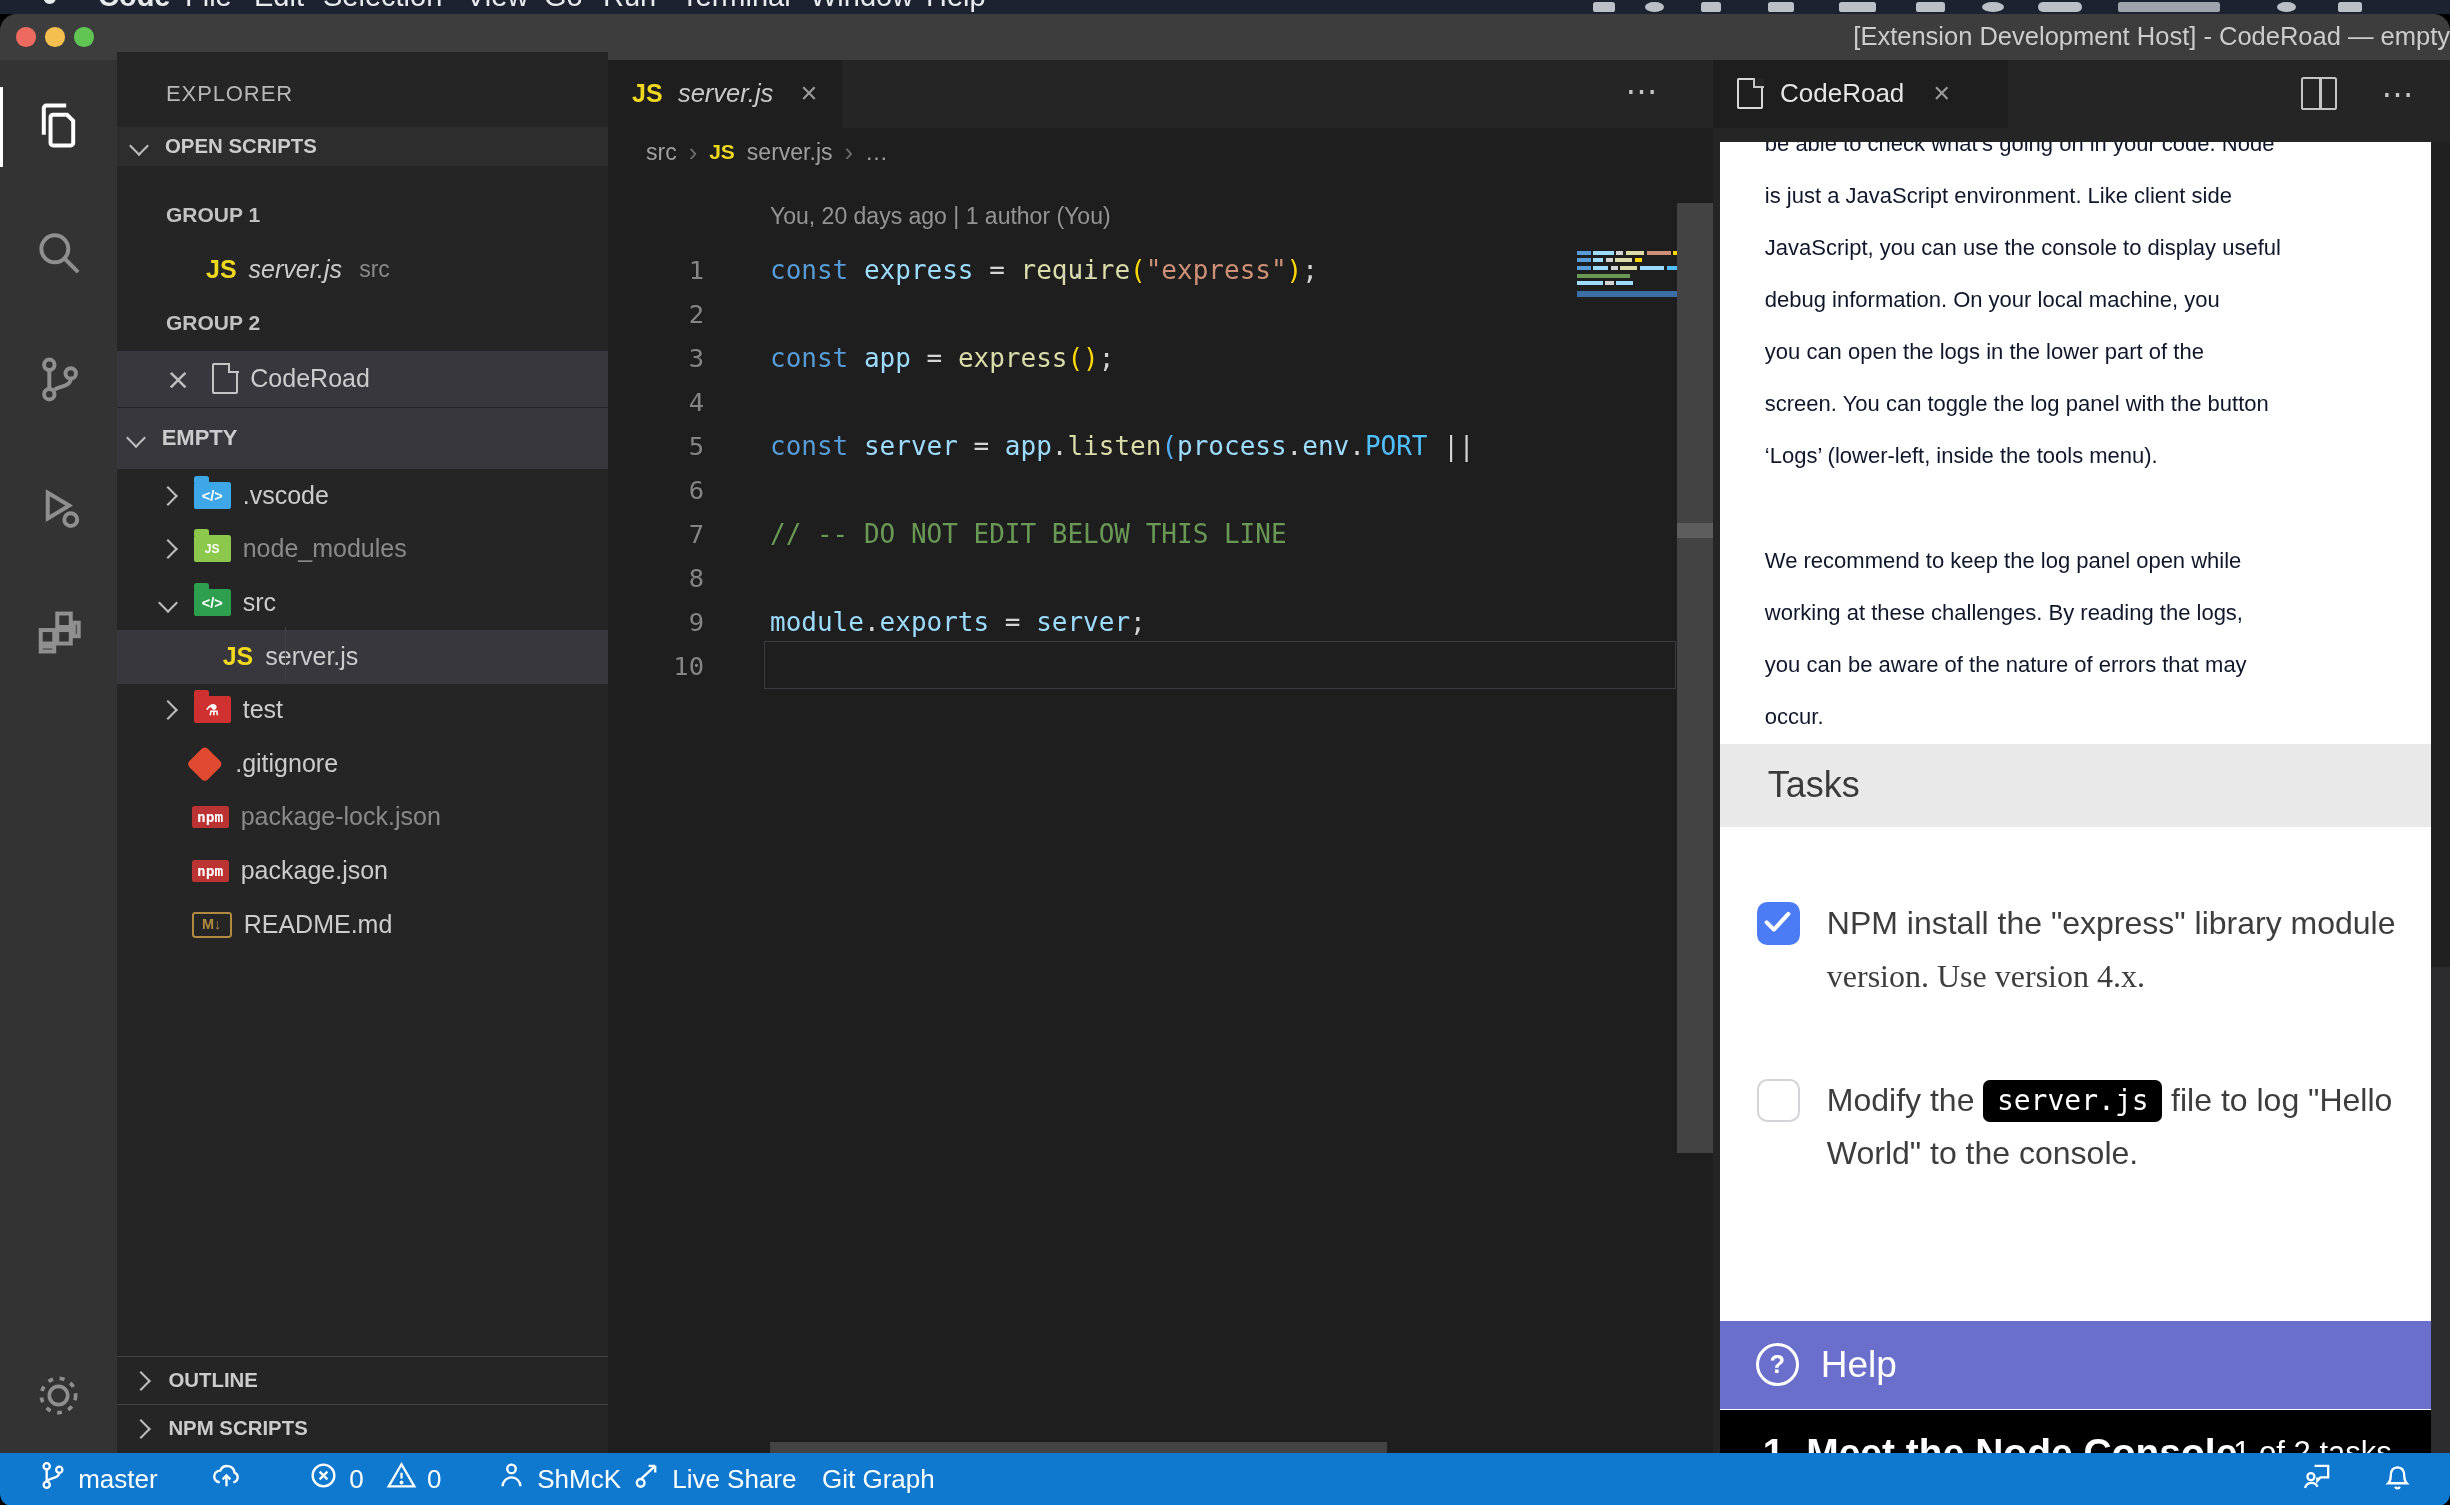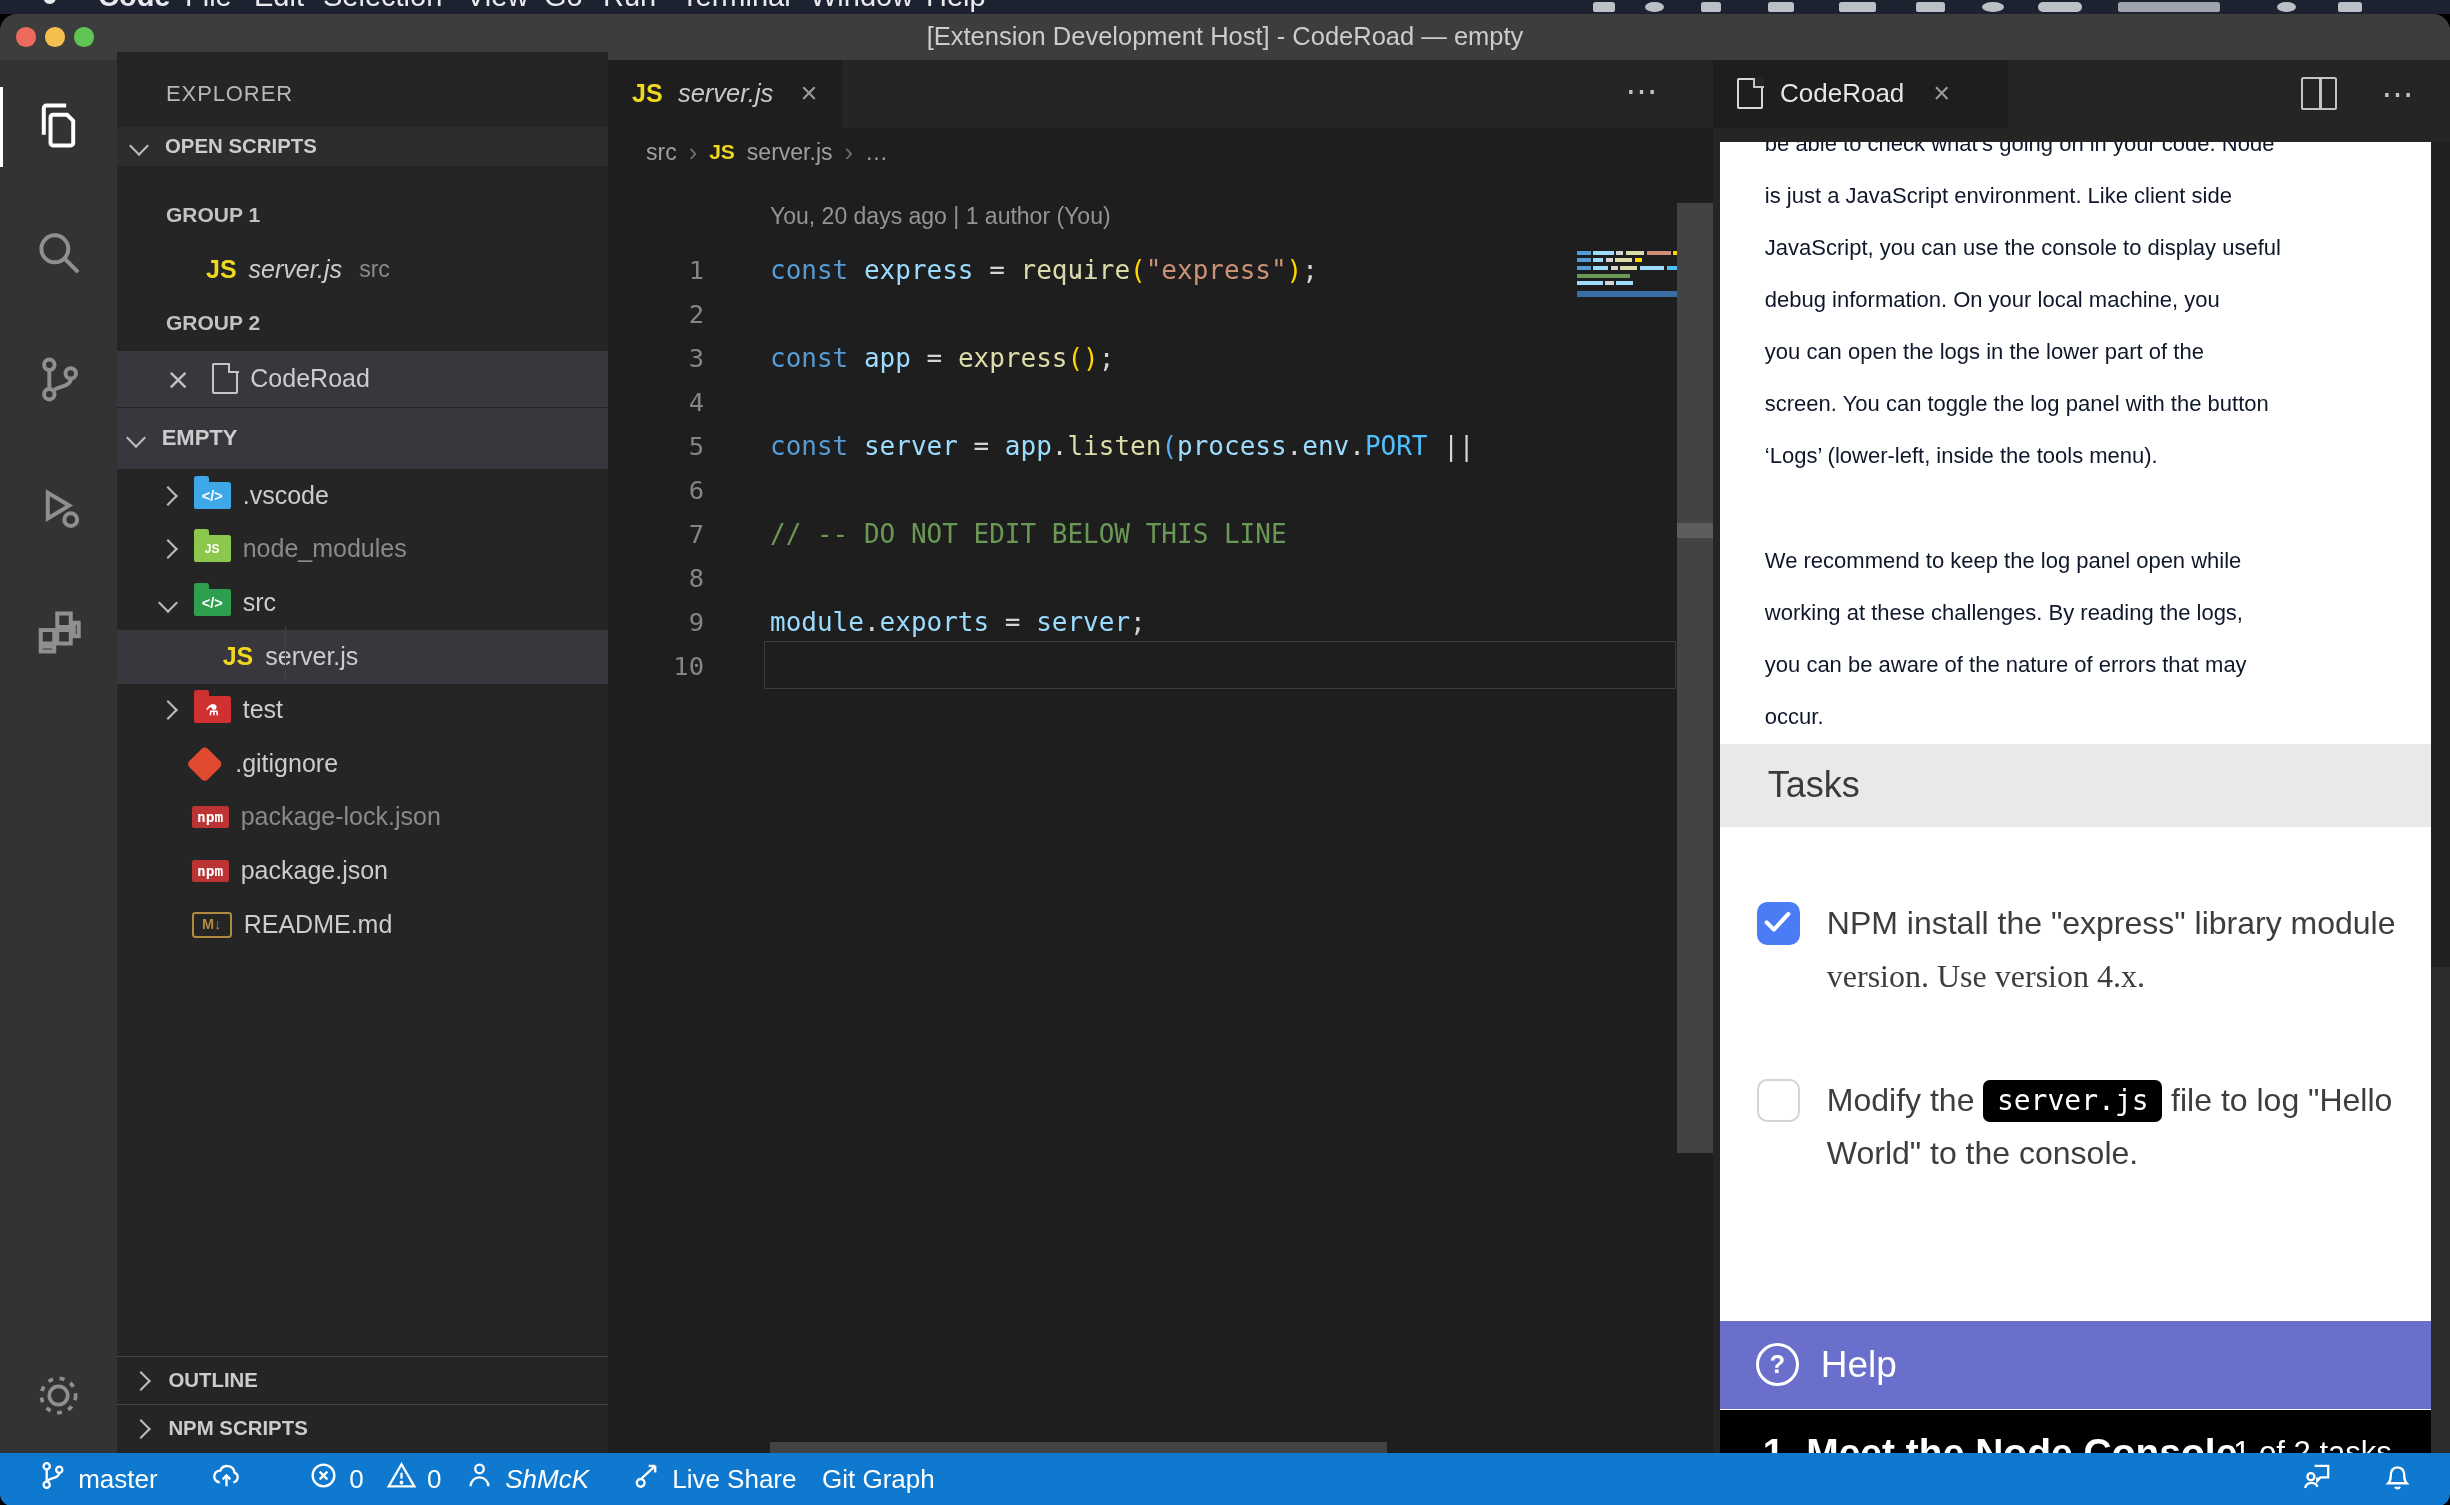--- a/index.html
+++ b/index.html
@@ -6,21 +6,21 @@
   .stage{position:relative;width:2450px;height:1506px;overflow:hidden;background:#000;font-family:"Liberation Sans",sans-serif;}
   
   .menubar{position:absolute;left:0;top:0;width:2450px;height:13.6px;background:#1c2230;overflow:hidden;}
   .menu-item{position:absolute;top:-20.4px;font-size:29px;font-weight:500;color:#e9eaee;white-space:nowrap;}
   .menu-item.app{font-weight:700;}
   .mb-glyph{position:absolute;background:#d7dae0;opacity:.85;border-radius:2.6px;}
   
   .window{position:absolute;left:0;top:13.6px;width:2450px;height:1492px;background:#1e1e1e;border-radius:17px 17px 12px 12px;overflow:hidden;}
   .titlebar{position:absolute;left:0;top:0;width:100%;height:46px;background:#3d3d3d;}
   .tl{position:absolute;top:13.6px;width:19.6px;height:19.6px;border-radius:50%;}
-  .title-text{position:absolute;left:0;right:0;top:8.5px;text-align:center;font-size:25.5px;color:#cccccc;}
+  .title-text{position:absolute;left:0;right:0;top:8.5px;text-align:right;font-size:25.5px;color:#cccccc;}
   
   .activitybar{position:absolute;left:0;top:46px;width:117px;bottom:53px;background:#333333;}
   .act-item{position:absolute;left:0;width:117px;height:94px;display:flex;align-items:center;justify-content:center;color:#8f8f8f;}
   .act-item.active{color:#ffffff;}
   .act-item.active::before{content:"";position:absolute;left:0;top:6.8px;bottom:6.8px;width:3.4px;background:#fff;}
   .act-item svg{width:49px;height:49px;}
   
   .sidebar{position:absolute;left:117px;top:38px;width:491px;bottom:53px;background:#252526;overflow:hidden;}
   .side-title{position:absolute;left:49px;top:29px;font-size:22px;color:#b8b8b8;letter-spacing:0.9px;}
   .sec-header{position:absolute;left:0;width:100%;height:39px;display:flex;align-items:center;font-size:20.4px;font-weight:700;color:#cccccc;}
@@ -471,21 +471,21 @@
         <span>0</span>
         <span style="margin-left:12px;">
           <svg viewBox="0 0 16 16" fill="none" stroke="#fff" stroke-width="1.2">
               <path d="M8 2.2L14.6 13.6H1.4z"></path>
               <path d="M8 6.6v3"></path>
               <circle cx="8" cy="11.6" r="0.4" fill="#fff"></circle>
             </svg>
         </span>
         <span>0</span>
       </div>
-      <div class="sb-item" style="left:464px;font-style:italic;">
+      <div class="sb-item" style="left:496px;">
         <span>
           <svg viewBox="0 0 16 16" fill="none" stroke="#fff" stroke-width="1.2">
               <circle cx="8" cy="4.6" r="2.2"></circle>
               <path d="M3.4 13.6a4.6 4.6 0 0 1 9.2 0"></path>
             </svg>
         </span>
         <span>ShMcK</span>
       </div>
       <div class="sb-item" style="left:631px;">
         <span>

